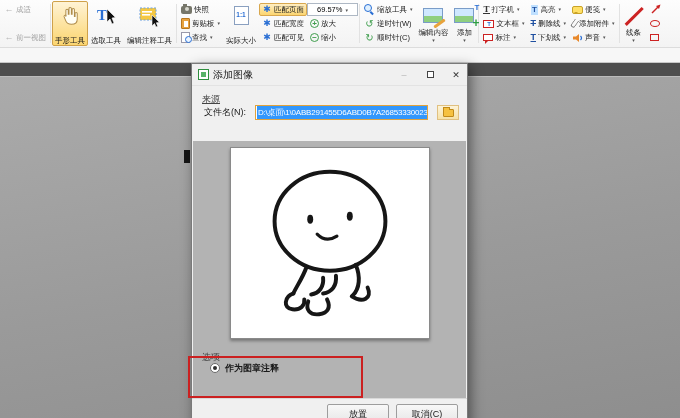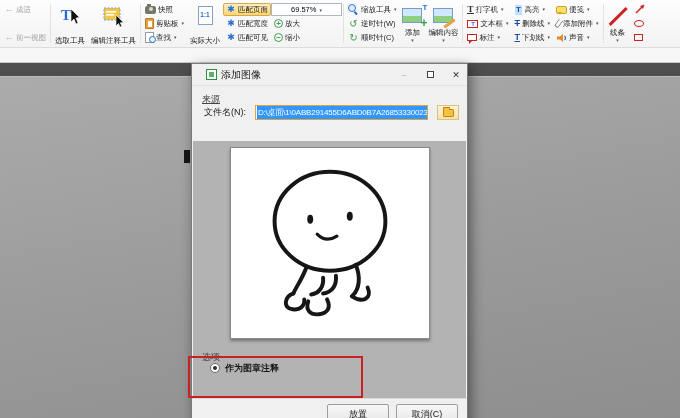--- a/index.html
+++ b/index.html
@@ -29,21 +29,21 @@
     justify-content:space-between; padding:2px 2px 1px; font-size:7.5px; line-height:1;
     color:#1a1a1a; border:1px solid transparent; border-radius:2px; text-align:center;
   }
   .rb-big.sel{ background:linear-gradient(#fff3d5,#fbd570); border-color:#cfa14a; }
   .rb-big .icL{ height:23px; display:flex; align-items:center; justify-content:center; }
   .lbl{ white-space:nowrap;text-align:right; }
   .arw{ font-size:5px; color:#555; margin-left:1px; }
   .arwB{ font-size:5px; color:#555; height:6px; }
   .combo{
     display:flex; align-items:center; gap:2px; background:#fff;
-    border:1px solid #aeb8c4; height:13px; padding:0 19px; font-size:7.5px;
+    border:1px solid #aeb8c4; height:13px; padding:0 9px; font-size:7.5px;
   }
   
   .ic{ flex:0 0 auto; display:inline-flex; align-items:center; justify-content:center; }
   .inav{ color:#b5b5b5; font-size:9px; width:10px; }
   .icam{ width:11px; height:8px; background:#76766a; border-radius:2px; position:relative; }
   .icam::before{ content:""; position:absolute; left:2px; top:-2px; width:4px; height:2px; background:#76766a; }
   .icam::after{ content:""; position:absolute; left:3.5px; top:1.5px; width:4px; height:4px; border-radius:50%; background:#d8d8cf; }
   .iclipb{ width:9px; height:11px; background:#e7a23f; border:1px solid #b9771e; border-radius:1px; position:relative; }
   .iclipb::after{ content:""; position:absolute; left:2px; top:2px; width:4px; height:6px; background:#fff; }
   .ifind{ width:9px; height:11px; background:#fff; border:1px solid #99a; position:relative; }
@@ -80,21 +80,21 @@
   .strip{ position:absolute; left:0; top:48px; width:680px; height:14px; background:#f7f7f7; }
   .darkbar{ position:absolute; left:0; top:62px; width:680px; height:15px; background:#4e4e4e; border-top:1px solid #c8c8c8; border-bottom:1px solid #bcbcbc; }
   .canvas{ position:absolute; left:0; top:77px; width:680px; height:341px; background:linear-gradient(170deg,#ababab,#9a9a9a 55%,#8e8e8e); }
   .edge-handle{ position:absolute; left:184px; top:150px; width:6px; height:13px; background:#151515; z-index:5; }
   
   .dialog{
     position:absolute; left:191px; top:63px; width:277px; height:380px;
     background:#f0f0f0; border:1px solid #7a7a7a; box-shadow:3px 4px 12px rgba(0,0,0,.45);
     z-index:10;
   }
-  .dlg-title{ position:absolute; left:0; top:0; right:0; height:22px; display:flex; align-items:center; padding-left:14px; gap:4px; font-size:10px; color:#1a1a1a; background:#f0f0f0; border-bottom:1px solid #e3e3e3; }
+  .dlg-title{ position:absolute; left:0; top:0; right:0; height:22px; display:flex; align-items:center; padding-left:6px; gap:4px; font-size:10px; color:#1a1a1a; background:#f0f0f0; border-bottom:1px solid #e3e3e3; }
   .dlg-ico{ width:11px; height:11px; background:#fff; border:1px solid #2f8f3f; position:relative; flex:0 0 auto; }
   .dlg-ico::after{ content:""; position:absolute; left:2px; top:2px; right:2px; bottom:2px; background:#58b368; }
   .dlg-title-text{ flex:1 1 auto; }
   .dlg-ctrl{ width:22px; height:18px; display:flex; align-items:center; justify-content:center; font-size:9px; color:#333; }
   .dlg-ctrl.min{ color:#b5b5b5; }
   .maxbox{ display:inline-block; width:7px; height:7px; border:1px solid #444; background:#fff; }
   .grp-label{ position:absolute; left:10px; font-size:9px; color:#444; }
   .grp-src{ top:29px;text-decoration:underline; }
   .grp-opt{ top:287px; }
   .file-row{ position:absolute; left:12px; right:8px; top:40px; height:17px; display:flex; align-items:center; gap:9px; }
@@ -132,20 +132,28 @@
         <span class="lbl">成适</span>
       </div>
       <div class="rb-item dis">
         <span class="ic inav">←</span>
         <span class="lbl">前一视图</span>
       </div>
     </div>
 
     <div class="rb-sep"></div>
 
+    <div class="rb-big sel">
+      <span class="icL">
+        <svg width="22" height="22" viewBox="0 0 24 24">
+            <path d="M7.5 12V5.8c0-1.7 2.6-1.7 2.6 0V10h.8V3.9c0-1.7 2.6-1.7 2.6 0V10h.8V5c0-1.6 2.5-1.6 2.5 0v7.5h.7V9.3c0-1.5 2.4-1.5 2.4 0v6.2c0 3.6-2.6 5.6-6.3 5.6-3.2 0-5.4-1.5-6.3-4L5.6 13c-.6-1.6 1.3-2.6 2.2-1.2z" fill="#fffef5" stroke="#b08d4a" stroke-width="1.1"></path>
+          </svg>
+      </span>
+      <span class="lbl">手形工具</span>
+    </div>
 
     <div class="rb-big">
       <span class="icL">
         <svg width="20" height="22" viewBox="0 0 20 22">
             <text x="1" y="15" font-size="15" font-family="Liberation Serif,serif" font-weight="bold" fill="#2a6fd4">T</text>
             <path d="M11 4 L11 17 L14 14 L16 19 L18 18 L16 13 L19.5 12.5 Z" fill="#111" stroke="#fff" stroke-width="0.6"></path>
           </svg>
       </span>
       <span class="lbl">选取工具</span>
     </div>
@@ -231,31 +239,31 @@
         <span class="lbl">逆时针(W)</span>
       </div>
       <div class="rb-item">
         <span class="ic irot">↻</span>
         <span class="lbl">顺时针(C)</span>
       </div>
     </div>
 
     <div class="rb-big">
       <span class="icL">
+          <span class="ipic pencil"></span>
+        </span>
+      <span class="lbl">编辑内容</span>
+      <span class="arwB">▾</span>
+    </div>
+
+    <div class="rb-big">
+      <span class="icL">
           <span class="ipic addp"></span>
         </span>
       <span class="lbl">添加</span>
-      <span class="arwB">▾</span>
-    </div>
-
-    <div class="rb-big">
-      <span class="icL">
-          <span class="ipic pencil"></span>
-        </span>
-      <span class="lbl">编辑内容</span>
       <span class="arwB">▾</span>
     </div>
 
     <div class="rb-sep"></div>
 
 
     <div class="rb-col">
       <div class="rb-item">
         <span class="ic itype">T</span>
         <span class="lbl">打字机</span>

